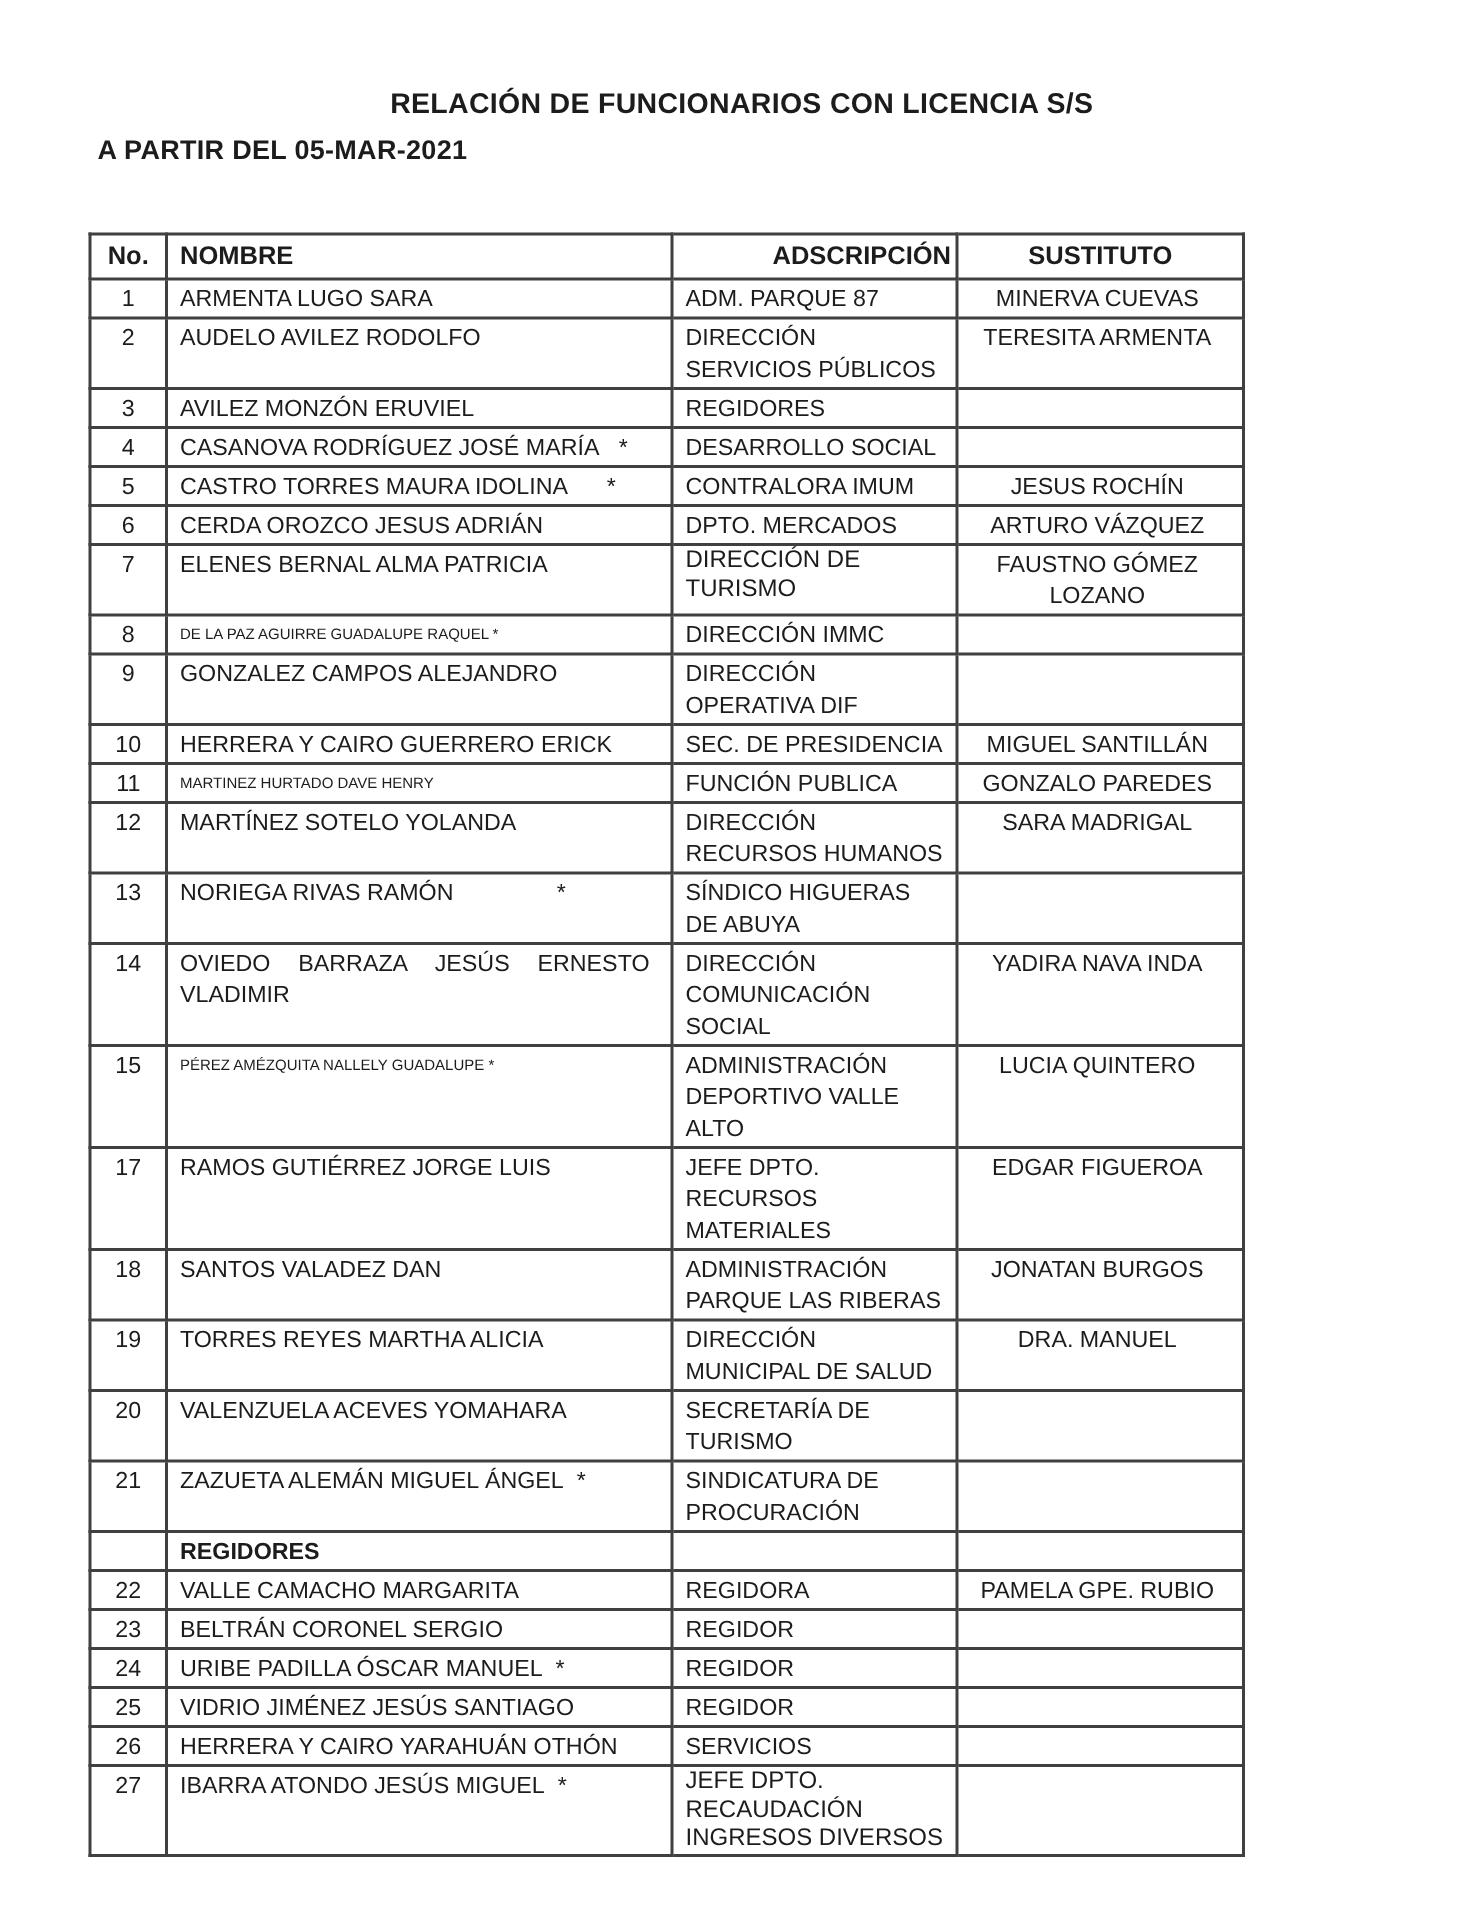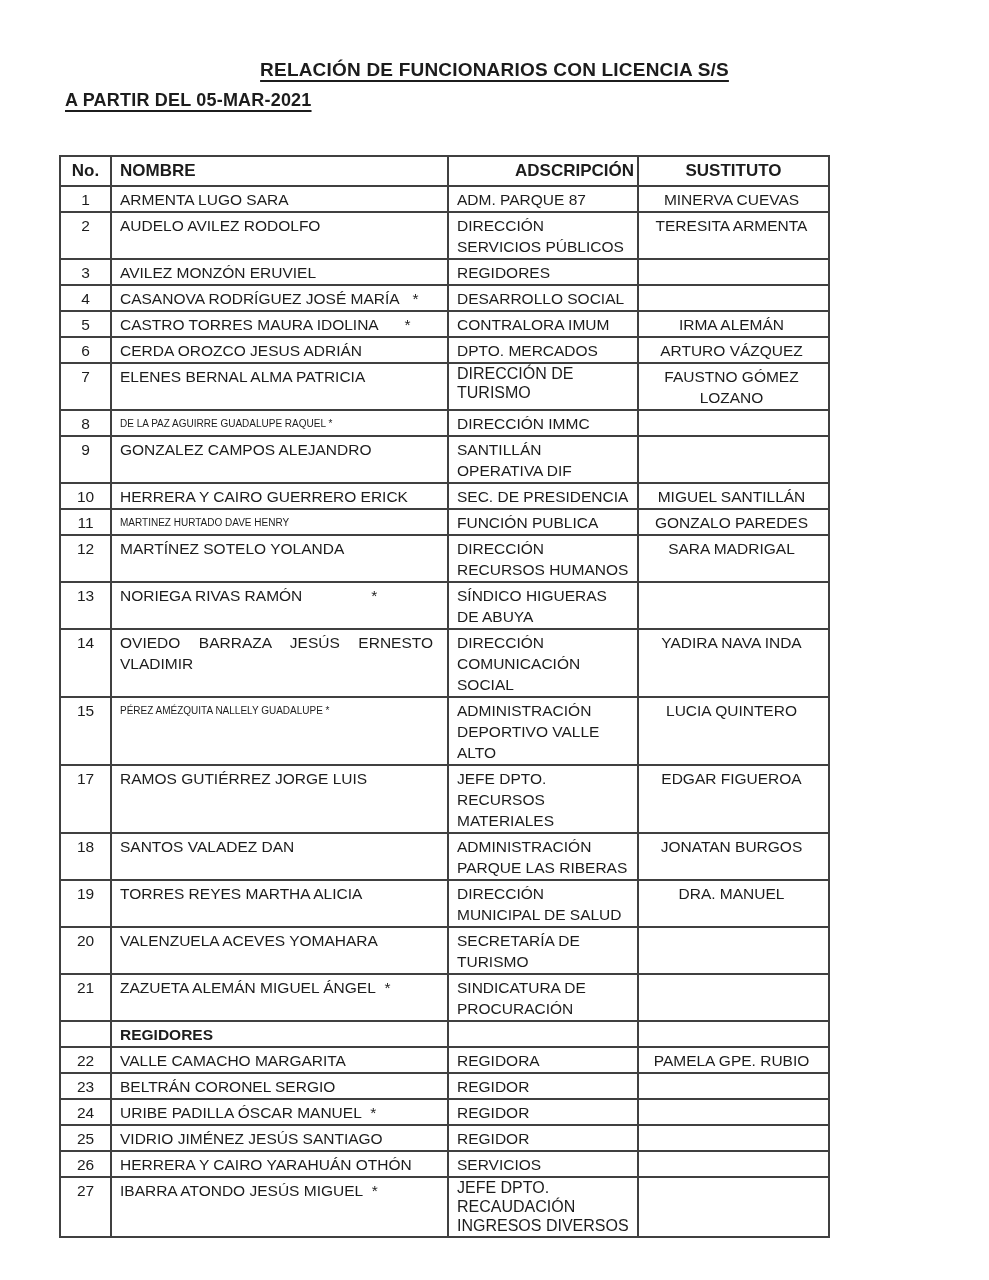--- a/index.html
+++ b/index.html
@@ -6,21 +6,21 @@
   .page {
     position:relative; width:989px; height:1280px;
     background:#ffffff; overflow:hidden;
     font-family:"Liberation Sans", sans-serif; color:#1c1c1c;
   }
   .doc-title {
     position:absolute; top:59px; left:0; width:100%;
     text-align:center; font-size:19px; font-weight:700; letter-spacing:.2px;
   }
   .doc-title .u, .doc-subtitle {
-    text-decoration:underline; text-decoration-thickness:2px; text-underline-offset:4px;
+    text-decoration-thickness:2px; text-underline-offset:4px;
   }
   .doc-subtitle {
     position:absolute; top:90px; left:65px;
     font-size:18px; font-weight:700; letter-spacing:.2px;
   }
   table.roster {
     position:absolute; top:155px; left:59px; width:769px;
     border-collapse:collapse; table-layout:fixed;
   }
   .roster th, .roster td {
@@ -91,21 +91,21 @@
         <tr>
           <td class="no">4</td>
           <td class="nombre">CASANOVA RODRÍGUEZ JOSÉ MARÍA&nbsp;&nbsp;&nbsp;*</td>
           <td class="adscripcion">DESARROLLO SOCIAL</td>
           <td class="sustituto"></td>
         </tr>
         <tr>
           <td class="no">5</td>
           <td class="nombre">CASTRO TORRES MAURA IDOLINA&nbsp;&nbsp;&nbsp;&nbsp;&nbsp;&nbsp;*</td>
           <td class="adscripcion">CONTRALORA IMUM</td>
-          <td class="sustituto">IRMA ALEMÁN</td>
+          <td class="sustituto">JESUS ROCHÍN</td>
         </tr>
         <tr>
           <td class="no">6</td>
           <td class="nombre">CERDA OROZCO JESUS ADRIÁN</td>
           <td class="adscripcion">DPTO. MERCADOS</td>
           <td class="sustituto">ARTURO VÁZQUEZ</td>
         </tr>
         <tr>
           <td class="no">7</td>
           <td class="nombre">ELENES BERNAL ALMA PATRICIA</td>
@@ -114,21 +114,21 @@
         </tr>
         <tr>
           <td class="no">8</td>
           <td class="nombre shrink">DE LA PAZ AGUIRRE GUADALUPE RAQUEL *</td>
           <td class="adscripcion">DIRECCIÓN IMMC</td>
           <td class="sustituto"></td>
         </tr>
         <tr>
           <td class="no">9</td>
           <td class="nombre">GONZALEZ CAMPOS ALEJANDRO</td>
-          <td class="adscripcion">SANTILLÁN OPERATIVA DIF</td>
+          <td class="adscripcion">DIRECCIÓN OPERATIVA DIF</td>
           <td class="sustituto"></td>
         </tr>
         <tr>
           <td class="no">10</td>
           <td class="nombre">HERRERA Y CAIRO GUERRERO ERICK</td>
           <td class="adscripcion">SEC. DE PRESIDENCIA</td>
           <td class="sustituto">MIGUEL SANTILLÁN</td>
         </tr>
         <tr>
           <td class="no">11</td>

